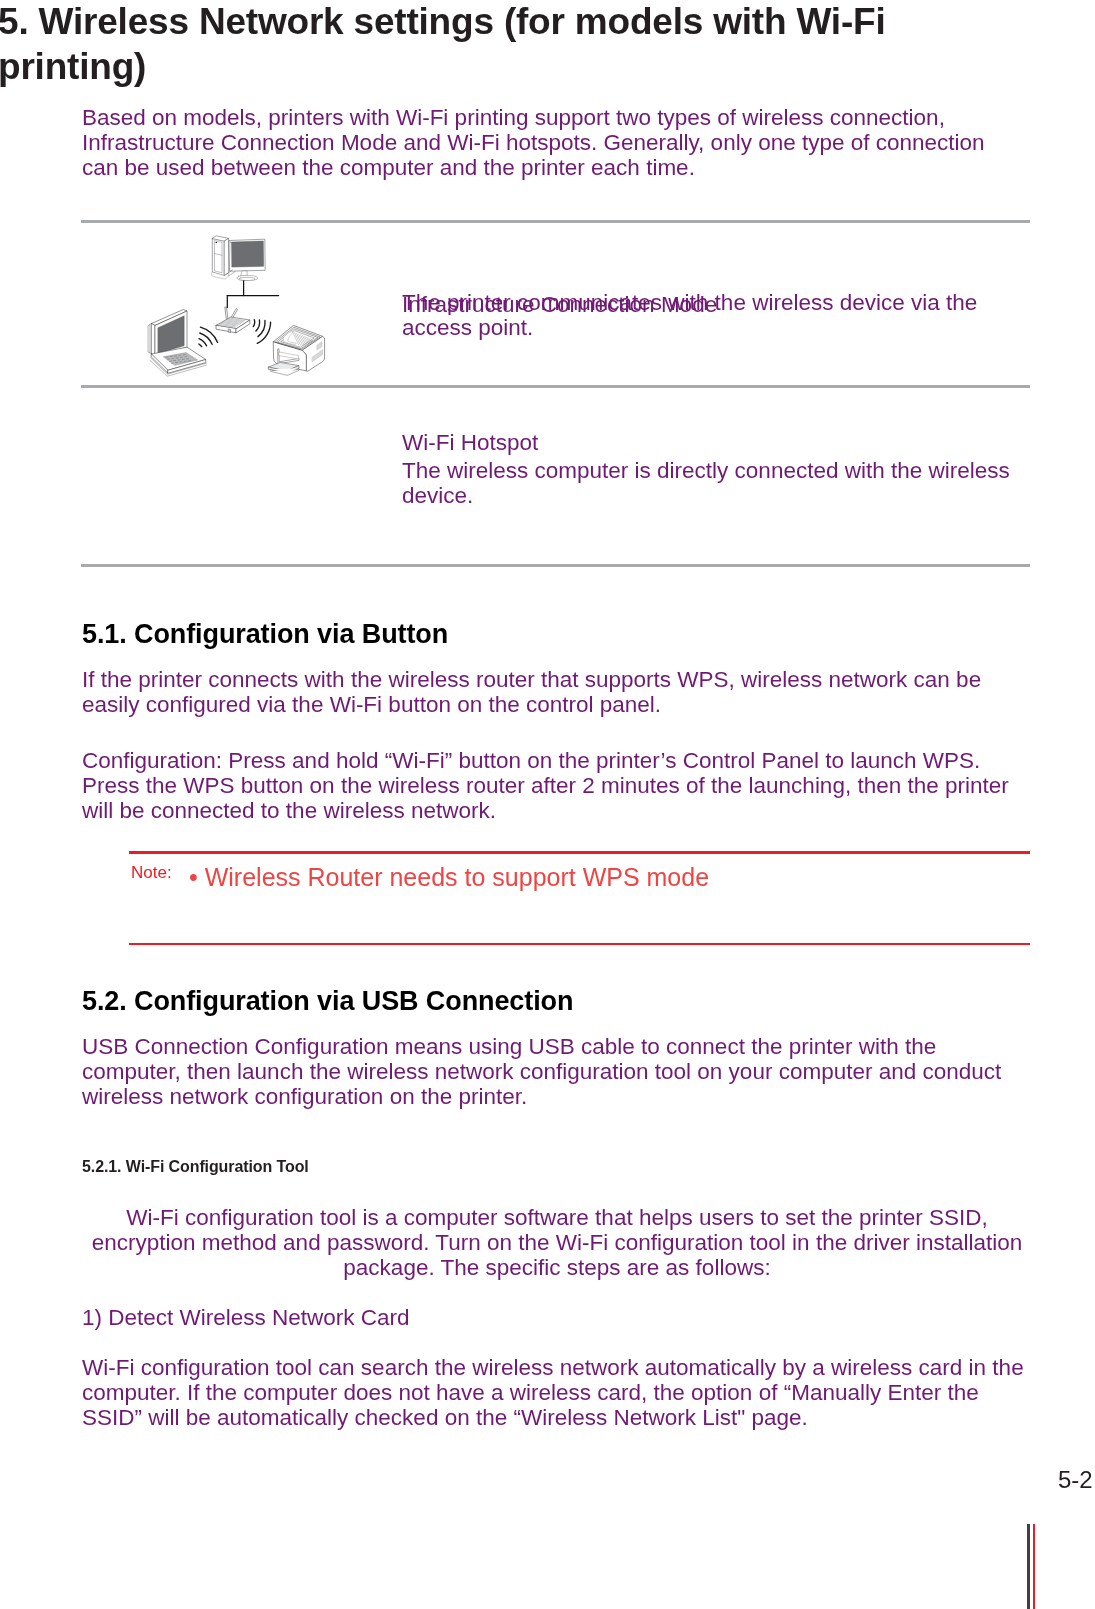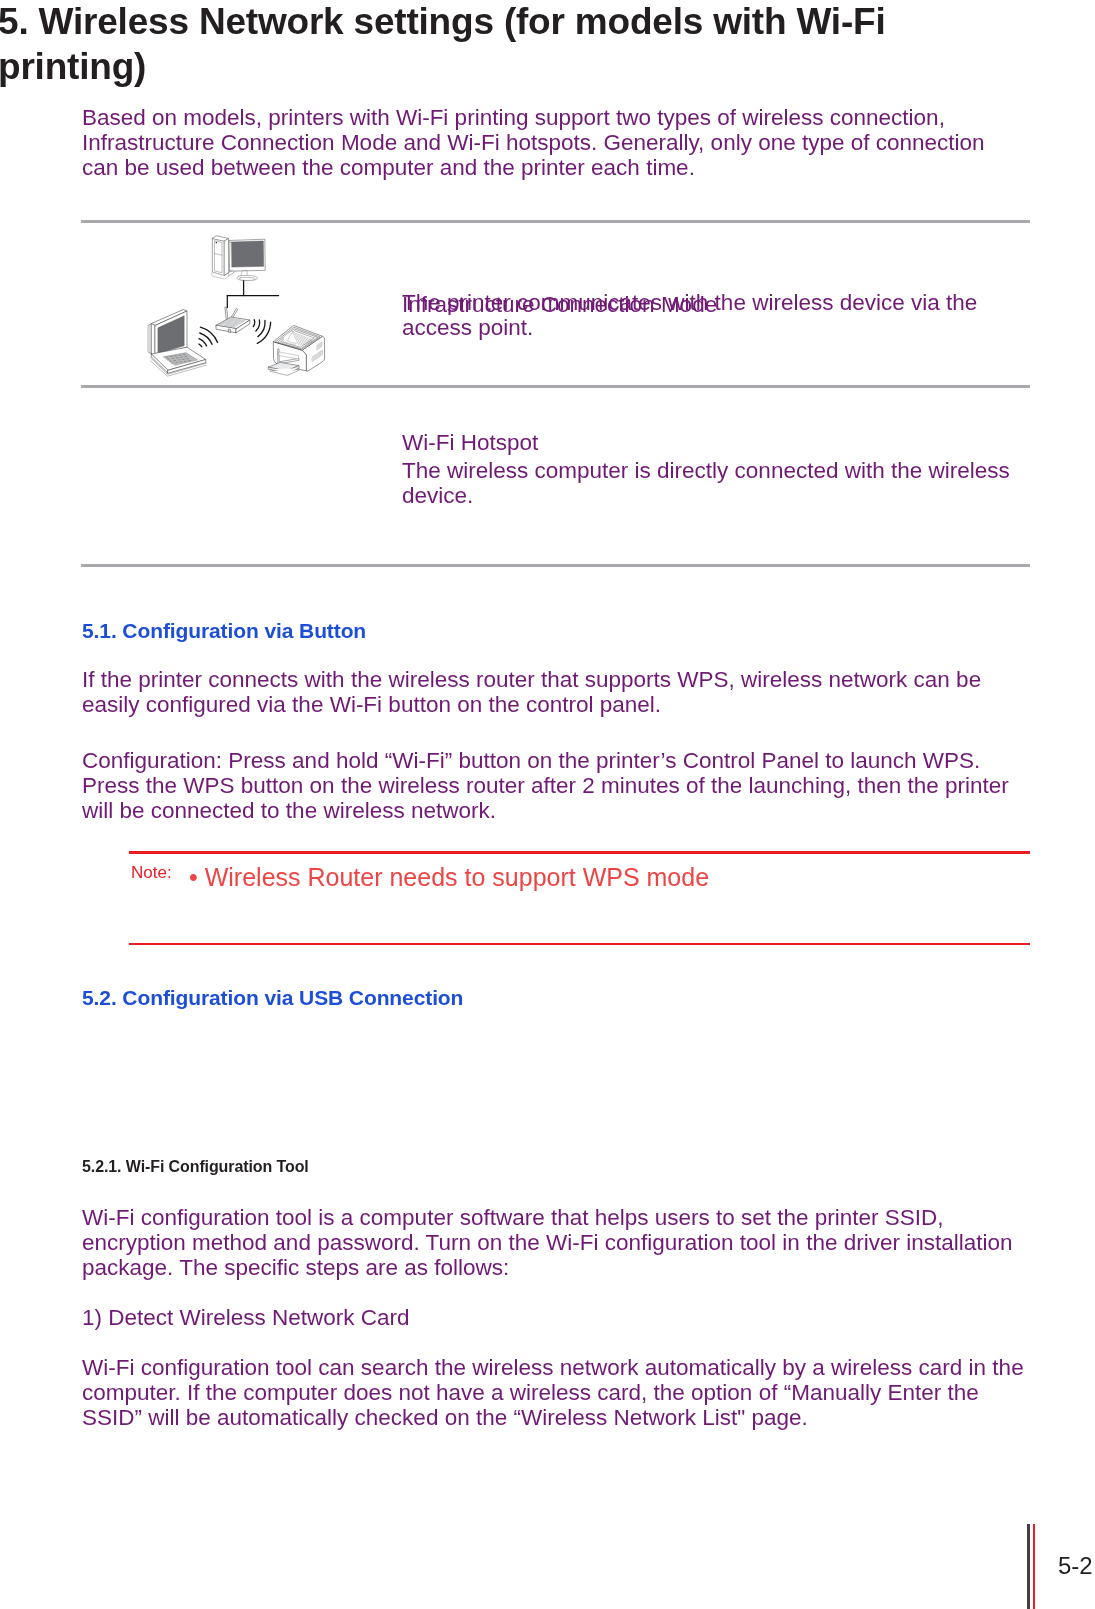--- a/index.html
+++ b/index.html
@@ -3,30 +3,30 @@
 <meta charset="utf-8">
 <style>
   html,body{margin:0;padding:0;}
   body{width:1095px;height:1609px;background:#fff;overflow:hidden;
        font-family:"Liberation Sans", sans-serif; color:#231f20;
        -webkit-font-smoothing:antialiased;}
   .page{position:relative;width:1095px;height:1609px;}
   .h1{position:absolute;left:-2px;top:0px;width:1010px;font-size:37px;font-weight:bold;
       line-height:44.5px;letter-spacing:-0.2px;color:#231f20;}
   .para{position:absolute;font-size:22.5px;line-height:25px;color:#701a75;}
-  .h2{position:absolute;font-size:21px;font-weight:bold;color:#1d4ed8;letter-spacing:-0.1px;}
+  .h2{position:absolute;font-size:27px;font-weight:bold;color:#000000;letter-spacing:-0.1px;}
   .h3{position:absolute;font-size:16px;font-weight:bold;color:#231f20;letter-spacing:-0.1px;}
   .sep{position:absolute;left:81px;width:949px;height:3px;background:#a7a9ac;}
   .redline{position:absolute;left:129px;width:901px;background:#ed1c24;}
   .note-label{position:absolute;left:131px;top:863px;font-size:17px;color:#ed1c24;}
   .note-item{position:absolute;font-size:25px;color:#ef4444;white-space:nowrap;}
   #note-icon{position:absolute;left:78px;top:861px;width:42px;height:40px;}
   .footer-dark{position:absolute;left:1027px;top:1524px;width:3px;height:85px;background:#414042;}
   .footer-red{position:absolute;left:1033px;top:1524px;width:2px;height:85px;background:#ed1c24;}
-  .footer-num{position:absolute;left:1058px;top:1552px;font-size:24px;color:#231f20;}
+  .footer-num{position:absolute;left:1058px;top:1466px;font-size:24px;color:#231f20;}
   .illus{position:absolute;}
   #illus1{left:130px;top:228px;}
   #illus2{left:130px;top:392px;}
 </style>
 </head>
 <body>
 
 <div class="page">
 
   <div class="h1">5. Wireless Network settings (for models with Wi-Fi printing)</div>
@@ -239,23 +239,24 @@
   <div class="para" style="left:82px;top:667px;width:945px;">If the printer connects with the wireless router that supports WPS, wireless network can be easily configured via the Wi-Fi button on the control panel.</div>
   <div class="para" style="left:82px;top:748px;width:950px;">Configuration: Press and hold “Wi-Fi” button on the printer’s Control Panel to launch WPS. Press the WPS button on the wireless router after 2 minutes of the launching, then the printer will be connected to the wireless network.</div>
 
   <div class="redline" style="top:851px;height:3px;"></div>
   <div class="redline" style="top:943px;height:2px;"></div>
   <div id="note-icon"></div>
   <div class="note-label">Note:</div>
   <div class="note-item" style="left:189px;top:863px;">• Wireless Router needs to support WPS mode</div>
 
   <div class="h2" style="left:82px;top:986px;">5.2. Configuration via USB Connection</div>
+  <div class="para" style="left:82px;top:1034px;width:945px;">USB Connection Configuration means using USB cable to connect the printer with the computer, then launch the wireless network configuration tool on your computer and conduct wireless network configuration on the printer.</div>
 
   <div class="h3" style="left:82px;top:1158px;">5.2.1. Wi-Fi Configuration Tool</div>
-  <div class="para" style="left:82px;top:1205px;width:950px;">Wi-Fi configuration tool is a computer software that helps users to set the printer SSID, encryption method and password. Turn on the Wi-Fi configuration tool in the driver installation package. The specific steps are as follows:</div>
+  <div class="para" style="left:82px;top:1205px;width:950px;text-align:center;">Wi-Fi configuration tool is a computer software that helps users to set the printer SSID, encryption method and password. Turn on the Wi-Fi configuration tool in the driver installation package. The specific steps are as follows:</div>
   <div class="para" style="left:82px;top:1305px;width:950px;">1) Detect Wireless Network Card</div>
   <div class="para" style="left:82px;top:1355px;width:950px;">Wi-Fi configuration tool can search the wireless network automatically by a wireless card in the computer. If the computer does not have a wireless card, the option of “Manually Enter the SSID” will be automatically checked on the “Wireless Network List" page.</div>
 
   <div class="footer-dark"></div>
   <div class="footer-red"></div>
   <div class="footer-num">5-2</div>
 
 </div>
 
 </body></html>

